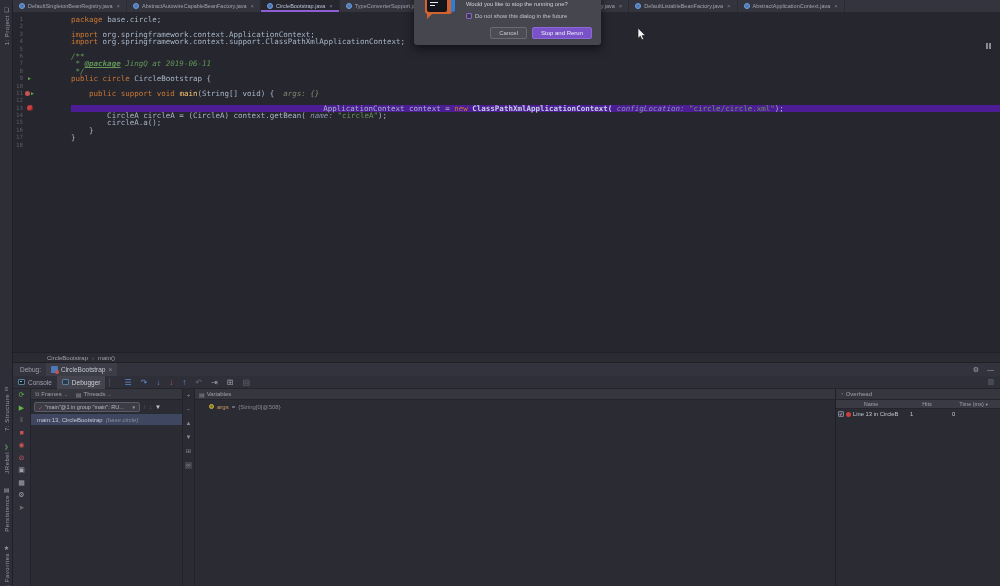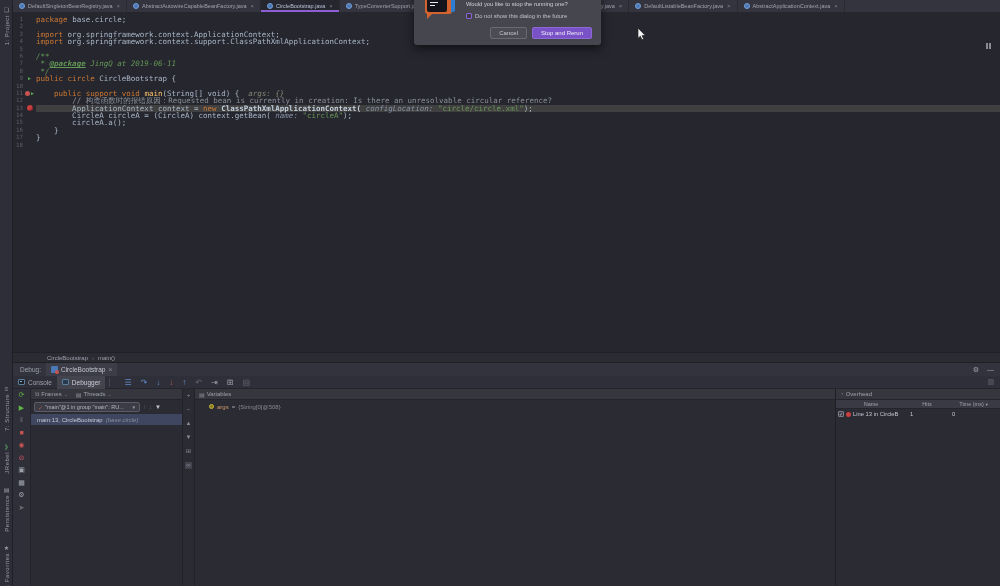--- a/index.html
+++ b/index.html
@@ -21,22 +21,22 @@
   .tab.active { background:#26262f; color:#bcc4d6; box-shadow:inset 0 -2px 0 #8d5fd3; }
   .tabicon { width:6px; height:6px; border-radius:50%; background:#4a78b8; border:1px solid #77a0d6; display:inline-block; flex:none; }
   .tclose { color:#7b7e88; font-size:6px; margin-left:1px; }
 
   
   .editor { position:absolute; left:13px; top:13px; width:987px; height:339px; background:#26262f; overflow:hidden; }
   .code-lines { position:absolute; left:0; top:3px; right:0; }
   .cline { display:flex; height:7.4px; line-height:7.4px; font-family:"DejaVu Sans Mono", monospace; font-size:7.5px; white-space:pre; }
   .ln { width:10px; text-align:right; color:#5a5e68; font-size:5.8px; flex:none; }
   .lic { width:13px; flex:none; display:flex; align-items:center; justify-content:center; gap:1px; }
-  .cd { flex:1; color:#a9b7c6; }
-  .cline.exec .cd { background:#404040; }
+  .cd { flex:1; color:#a9b7c6;margin-left:35px; }
+  .cline.exec .cd { background:#4c1d95;text-align:center; }
   .s-kw { color:#cc7832; }
   .s-plain { color:#a9b7c6; }
   .s-str { color:#6a9758; }
   .s-comment { color:#8a8f98; }
   .s-doc { color:#629755; font-style:italic; }
   .s-doctag { color:#629755; font-style:italic; font-weight:bold; text-decoration:underline; }
   .s-docitalic { color:#629755; font-style:italic; }
   .s-method { color:#ffc66b; }
   .s-hint { color:#82856f; font-style:italic; }
   .s-hint2 { color:#8893a9; font-style:italic; }
@@ -217,21 +217,21 @@
         <div class="cline"><span class="ln">2</span><span class="lic"></span><span class="cd"></span></div>
         <div class="cline"><span class="ln">3</span><span class="lic"></span><span class="cd"><span class="s-kw">import </span><span class="s-plain">org.springframework.context.ApplicationContext;</span></span></div>
         <div class="cline"><span class="ln">4</span><span class="lic"></span><span class="cd"><span class="s-kw">import </span><span class="s-plain">org.springframework.context.support.ClassPathXmlApplicationContext;</span></span></div>
         <div class="cline"><span class="ln">5</span><span class="lic"></span><span class="cd"></span></div>
         <div class="cline"><span class="ln">6</span><span class="lic"></span><span class="cd"><span class="s-doc">/**</span></span></div>
         <div class="cline"><span class="ln">7</span><span class="lic"></span><span class="cd"><span class="s-doc"> * </span><span class="s-doctag">@package</span><span class="s-docitalic"> JingQ at 2019-06-11</span></span></div>
         <div class="cline"><span class="ln">8</span><span class="lic"></span><span class="cd"><span class="s-doc"> */</span></span></div>
         <div class="cline"><span class="ln">9</span><span class="lic"><span class="m-run">▶</span></span><span class="cd"><span class="s-kw">public circle </span><span class="s-plain">CircleBootstrap {</span></span></div>
         <div class="cline"><span class="ln">10</span><span class="lic"></span><span class="cd"></span></div>
         <div class="cline"><span class="ln">11</span><span class="lic"><span class="m-dot"></span><span class="m-run">▶</span></span><span class="cd"><span class="s-plain">    </span><span class="s-kw">public support void </span><span class="s-method">main</span><span class="s-plain">(String[] void) {  </span><span class="s-hint">args: {}</span></span></div>
-        <div class="cline"><span class="ln">12</span><span class="lic"></span><span class="cd"><span class="s-plain">        </span><span class="s-comment">// 构造函数时的报错原因：Requested bean is currently in creation: Is there an unresolvable circular reference?</span></span></div>
+        <div class="cline"><span class="ln">12</span><span class="lic"></span><span class="cd"><span class="s-plain">        </span></span></div>
         <div class="cline exec"><span class="ln">13</span><span class="lic"><span class="m-bp"></span></span><span class="cd"><span class="s-plain">        ApplicationContext context = </span><span class="s-kw">new</span><span class="s-plain"> </span><span class="s-classb">ClassPathXmlApplicationContext(</span><span class="s-hint2"> configLocation: </span><span class="s-str">"circle/circle.xml"</span><span class="s-plain">);</span></span></div>
         <div class="cline"><span class="ln">14</span><span class="lic"></span><span class="cd"><span class="s-plain">        CircleA circleA = (CircleA) context.getBean(</span><span class="s-hint2"> name: </span><span class="s-str">"circleA"</span><span class="s-plain">);</span></span></div>
         <div class="cline"><span class="ln">15</span><span class="lic"></span><span class="cd"><span class="s-plain">        circleA.a();</span></span></div>
         <div class="cline"><span class="ln">16</span><span class="lic"></span><span class="cd"><span class="s-plain">    }</span></span></div>
         <div class="cline"><span class="ln">17</span><span class="lic"></span><span class="cd"><span class="s-plain">}</span></span></div>
         <div class="cline"><span class="ln">18</span><span class="lic"></span><span class="cd"></span></div>
       </div>
     <div class="scrollmark">
         <i></i>
         <i></i>

